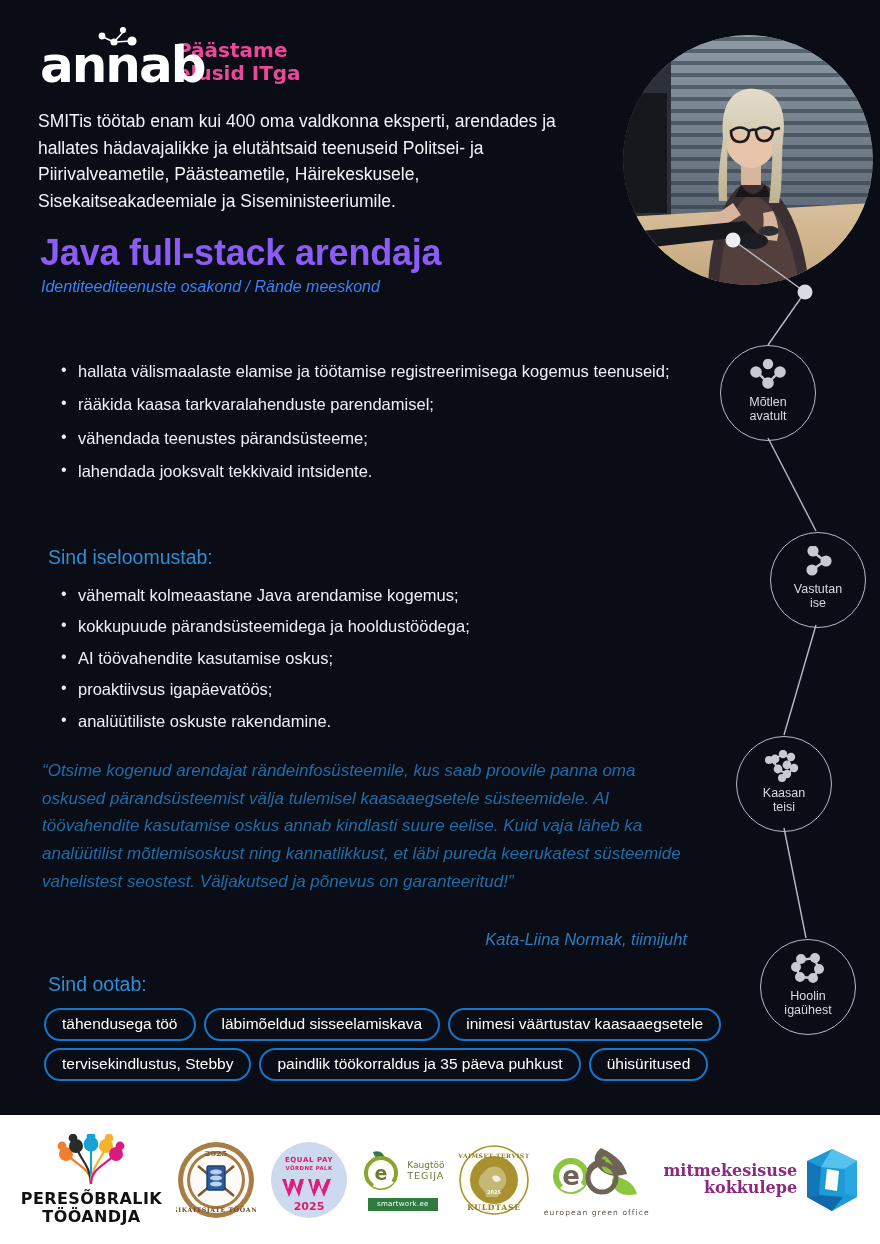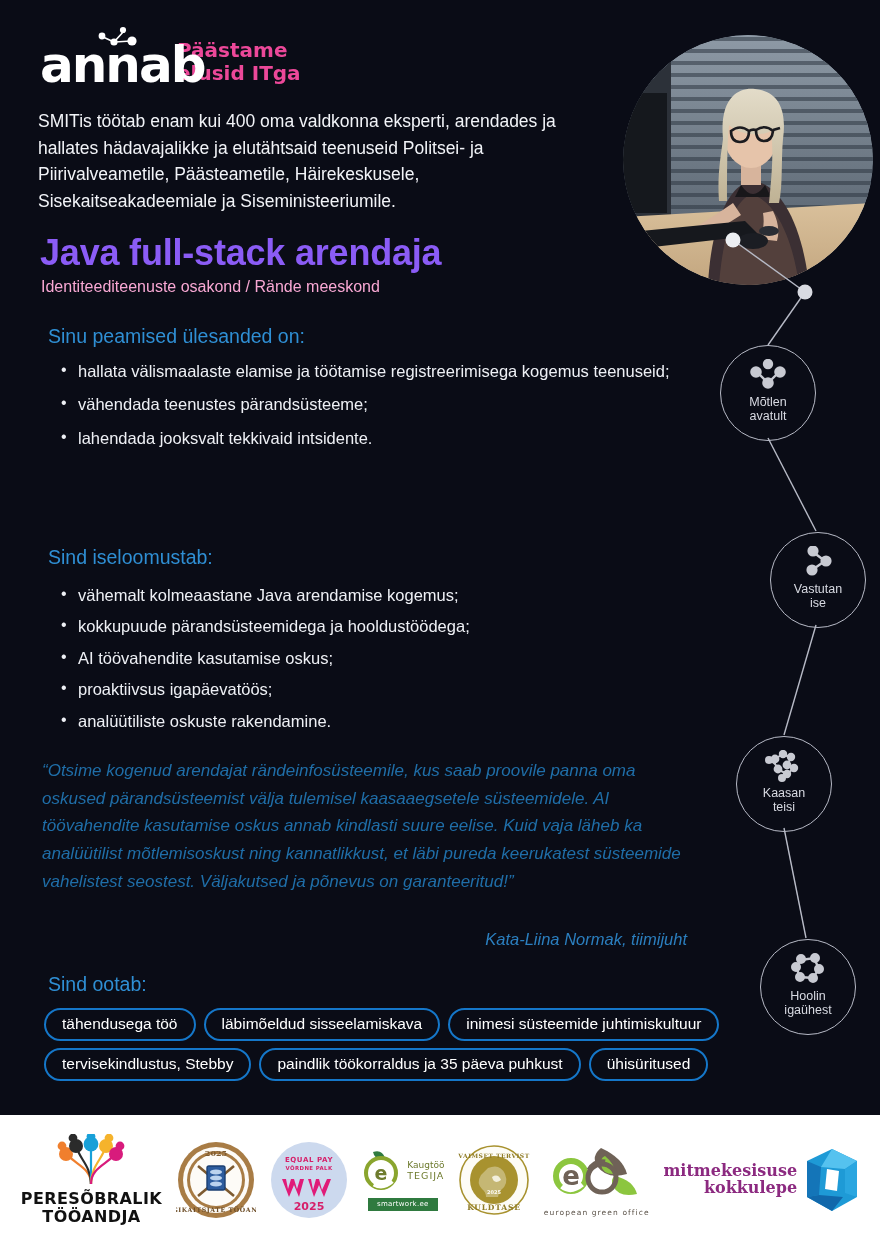--- a/index.html
+++ b/index.html
@@ -97,22 +97,23 @@
     font-weight: bold;
     color: #8b5cf6;
     letter-spacing: -0.2px;
     font-family: "Liberation Sans", sans-serif;
   }
   .job-sub {
     position: absolute;
     left: 41px;
     top: 278px;
     font-size: 16px;
-    color: #f9a8d4;
-    font-family: "Liberation Sans", sans-serif;
+    color: #3b82f6;
+    font-family: "Liberation Sans", sans-serif;
+    font-style: italic;
   }
 
   
   .sec-head {
     position: absolute;
     font-size: 19.5px;
     color: #2f8fd4;
     font-family: "Liberation Sans", sans-serif;
   }
   ul.bullets {
@@ -358,44 +359,44 @@
       </div>
       <div class="logo-tag">Päästame
 elusid ITga</div>
     </div>
 
     <div class="intro">SMITis töötab enam kui 400 oma valdkonna eksperti, arendades ja hallates hädavajalikke ja elutähtsaid teenuseid Politsei- ja Piirivalveametile, Päästeametile, Häirekeskusele, Sisekaitseakadeemiale ja Siseministeeriumile.</div>
 
     <div class="job-title">Java full-stack arendaja</div>
     <div class="job-sub">Identiteediteenuste osakond / Rände meeskond</div>
 
-    <div class="sec-head" style="left:48px; top:325px;">Sinu peamised ülesanded on:</div>
     <ul class="bullets" style="left:52px; top:360px; width:600px;">
       <li>hallata välismaalaste elamise ja töötamise registreerimisega kogemus teenuseid;</li>
+      <li>rääkida kaasa tarkvaralahenduste parendamisel;</li>
       <li>vähendada teenustes pärandsüsteeme;</li>
       <li>lahendada jooksvalt tekkivaid intsidente.</li>
     </ul>
 
     <div class="sec-head" style="left:48px; top:546px;">Sind iseloomustab:</div>
     <ul class="bullets wide" style="left:52px; top:584px; width:610px;">
       <li>vähemalt kolmeaastane Java arendamise kogemus;</li>
       <li>kokkupuude pärandsüsteemidega ja hooldustöödega;</li>
       <li>AI töövahendite kasutamise oskus;</li>
       <li>proaktiivsus igapäevatöös;</li>
       <li>analüütiliste oskuste rakendamine.</li>
     </ul>
 
     <div class="quote">“Otsime kogenud arendajat rändeinfosüsteemile, kus saab proovile panna oma oskused pärandsüsteemist välja tulemisel kaasaaegsetele süsteemidele. AI töövahendite kasutamise oskus annab kindlasti suure eelise. Kuid vaja läheb ka analüütilist mõtlemisoskust ning kannatlikkust, et läbi pureda keerukatest süsteemide vahelistest seostest. Väljakutsed ja põnevus on garanteeritud!”</div>
     <div class="quote-author">Kata-Liina Normak, tiimijuht</div>
 
     <div class="sec-head" style="left:48px; top:973px;">Sind ootab:</div>
     <div class="pills-wrap">
       <span class="pill">tähendusega töö</span>
       <span class="pill">läbimõeldud sisseelamiskava</span>
-      <span class="pill">inimesi süsteemide juhtimiskultuur</span>
+      <span class="pill">inimesi väärtustav kaasaaegsetele</span>
       <span class="pill">tervisekindlustus, Stebby</span>
       <span class="pill">paindlik töökorraldus ja 35 päeva puhkust</span>
       <span class="pill">ühisüritused</span>
     </div>
 
     <svg class="values-layer" viewBox="0 0 880 1115">
       <g stroke="#b7bac6" stroke-width="1.4" fill="none">
         <path d="M733 240 L805 292"></path>
         <path d="M805 292 L768 345"></path>
         <path d="M768 438 L816 531"></path>

